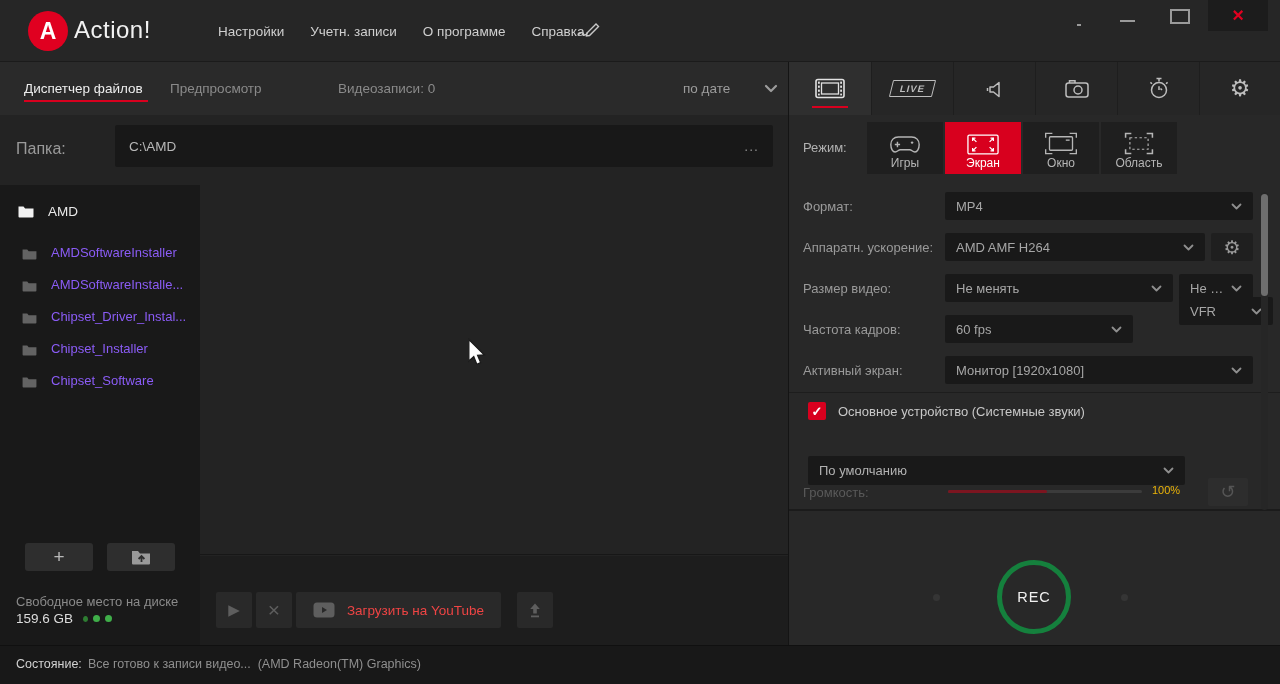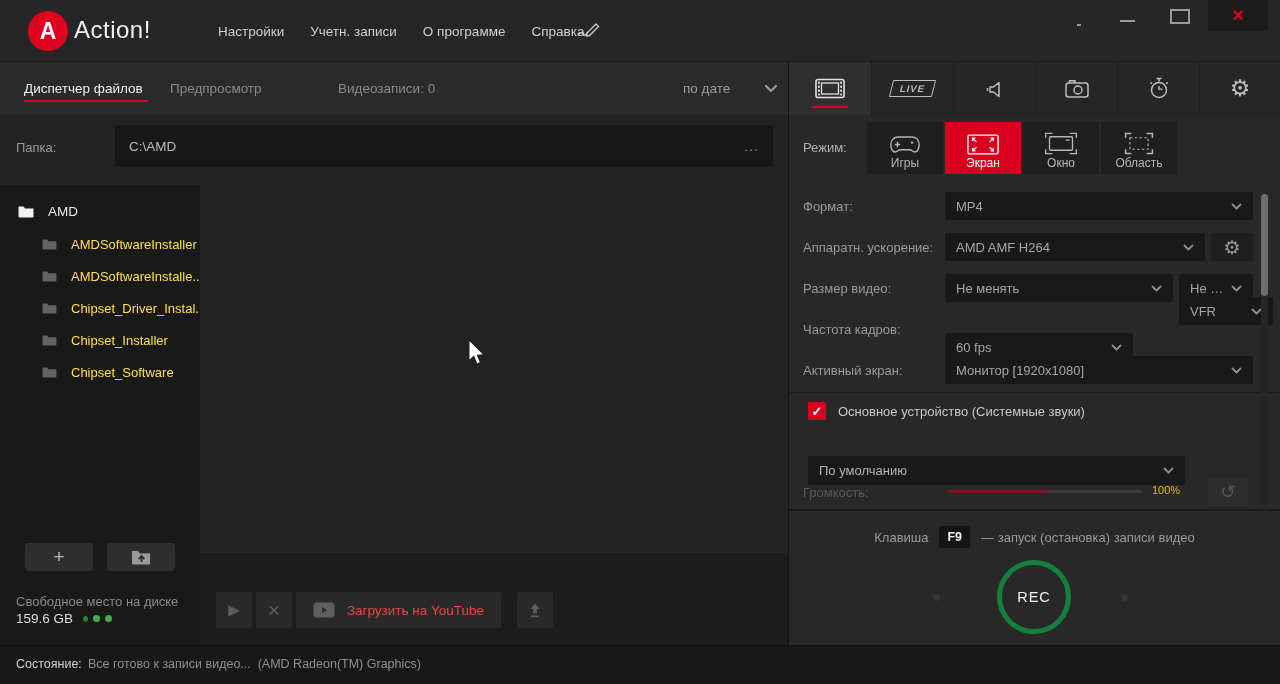--- a/index.html
+++ b/index.html
@@ -23,31 +23,31 @@
     display:flex;align-items:center;justify-content:center;color:#e00020;font-size:20px;font-weight:bold}
 
   
   .ltabbar{position:absolute;left:0;top:62px;width:789px;height:53px;background:#2a2a2a}
   .ltab-active{position:absolute;left:24px;top:81px;font-size:13.5px;color:#ededed}
   .ltab-underline{position:absolute;left:24px;top:100px;width:124px;height:2px;background:#d8001e}
   .ltab{position:absolute;top:81px;font-size:13.5px;color:#8a8a8a}
   .sortbox{position:absolute;left:683px;top:81px;display:flex;align-items:center;gap:34px;color:#9c9c9c;font-size:13.5px}
 
   
-  .folder-row-label{position:absolute;left:16px;top:140px;font-size:13px;color:#9a9a9a}
+  .folder-row-label{position:absolute;left:16px;top:140px;font-size:16px;color:#9a9a9a}
   .folder-input{position:absolute;left:115px;top:125px;width:658px;height:42px;background:#181818;border-radius:2px;
     display:flex;align-items:center;justify-content:space-between;padding:0 14px;font-size:13.5px;color:#b8b8b8}
   .browse-dots{color:#8a8a8a;font-size:14px;letter-spacing:1px}
 
   
   .tree-col{position:absolute;left:0;top:185px;width:200px;height:460px;background:#191919}
   .tree-root{position:absolute;left:0;top:196px;width:200px;height:30px;display:flex;align-items:center;gap:14px;
     padding-left:18px;color:#e8e8e8;font-size:13.5px}
-  .tree-item{position:absolute;left:0;width:200px;height:32px;display:flex;align-items:center;gap:14px;
-    padding-left:42px;color:#fde047;font-size:13px;white-space:nowrap;overflow:hidden}
+  .tree-item{position:absolute;left:0;width:200px;height:32px;display:flex;align-items:flex-end;gap:14px;
+    padding-left:22px;color:#8b5cf6;font-size:13px;white-space:nowrap;overflow:hidden}
   .tree-item svg{flex:0 0 auto;color:#636363}
   .tree-root svg{color:#f2f2f2}
 
   .small-btn{position:absolute;top:543px;width:68px;height:28px;background:#2e2e2e;border-radius:3px;
     display:flex;align-items:center;justify-content:center;color:#b8b8b8}
   .free-label{position:absolute;left:16px;top:594px;font-size:13px;color:#8a8a8a}
   .free-value{position:absolute;left:16px;top:611px;display:flex;align-items:center;gap:10px;font-size:13.5px;color:#dcdcdc}
   .dots{display:flex;align-items:center;gap:5px}
   .dot-g{width:7px;height:7px;border-radius:50%;background:#3fae49}
   .dot-g.dim{width:5px;height:6px;background:#2e7d32;border-radius:50% 50% 50% 50%/60% 60% 40% 40%}
@@ -365,21 +365,21 @@
       </svg>
   </div>
   <div class="dd" style="left:1179px;top:274px;width:74px">
     <span class="ddval">Не м...</span>
     <svg class="chev" width="11" height="7" viewBox="0 0 11 7">
         <path d="M1.5 1.5 L5.5 5.5 L9.5 1.5" fill="none" stroke="currentColor" stroke-width="1.8" stroke-linecap="round" stroke-linejoin="round"></path>
       </svg>
   </div>
 
   <div class="set-label" style="top:322px">Частота кадров:</div>
-  <div class="dd" style="left:945px;top:333px;width:188px">
+  <div class="dd" style="left:945px;top:315px;width:188px">
     <span class="ddval">60 fps</span>
     <svg class="chev" width="11" height="7" viewBox="0 0 11 7">
         <path d="M1.5 1.5 L5.5 5.5 L9.5 1.5" fill="none" stroke="currentColor" stroke-width="1.8" stroke-linecap="round" stroke-linejoin="round"></path>
       </svg>
   </div>
   <div class="dd" style="left:1179px;top:297px;width:94px">
     <span class="ddval">VFR</span>
     <svg class="chev" width="11" height="7" viewBox="0 0 11 7">
         <path d="M1.5 1.5 L5.5 5.5 L9.5 1.5" fill="none" stroke="currentColor" stroke-width="1.8" stroke-linecap="round" stroke-linejoin="round"></path>
       </svg>
@@ -411,25 +411,20 @@
   <div class="vol-track">
     <div class="vol-fill" style="width: 51%;"></div>
   </div>
   <div class="vol-value">100%</div>
   <div class="vol-reset">
       <span>↺</span>
     </div>
 
   <div class="bottom-divider"></div>
 
-  <div class="hotkey-row">
-    <span>Клавиша</span>
-    <span class="key-badge">F9</span>
-    <span>— запуск (остановка) записи видео</span>
-  </div>
 
   <div class="side-dot" style="left:933px"></div>
   <div class="rec-btn">
       <span>REC</span>
     </div>
   <div class="side-dot" style="left:1121px"></div>
 
   <div class="scroll-track"></div>
   <div class="scroll-thumb"></div>
 

